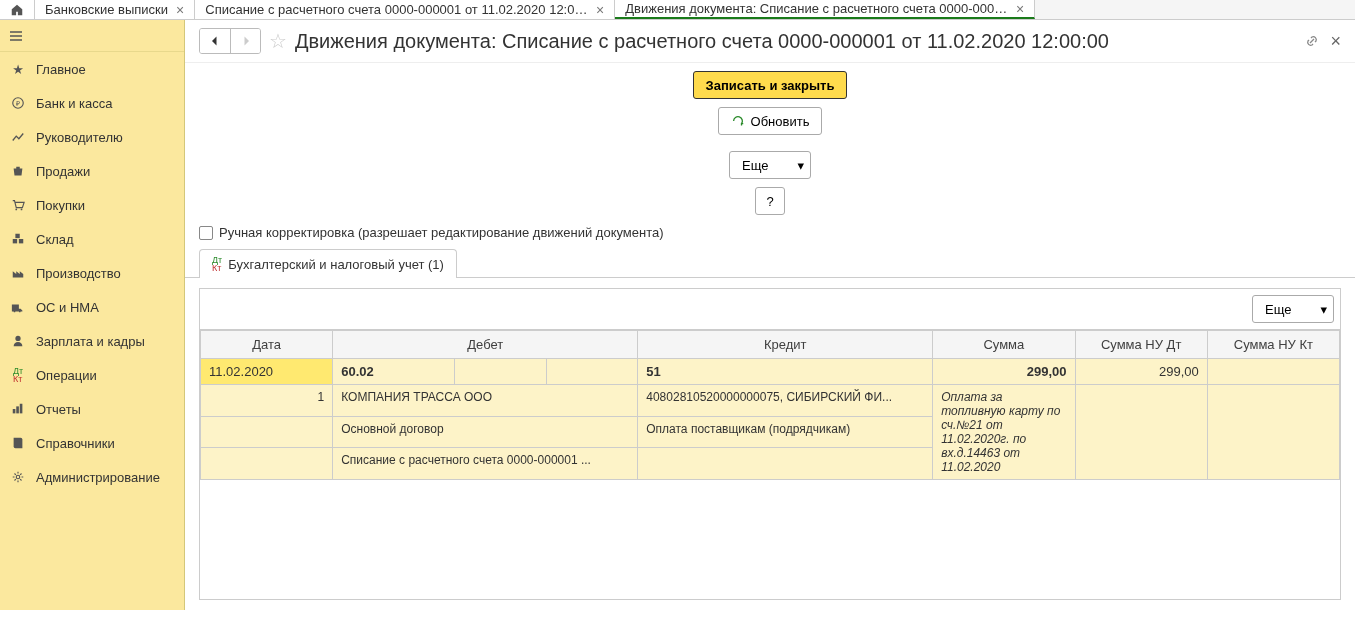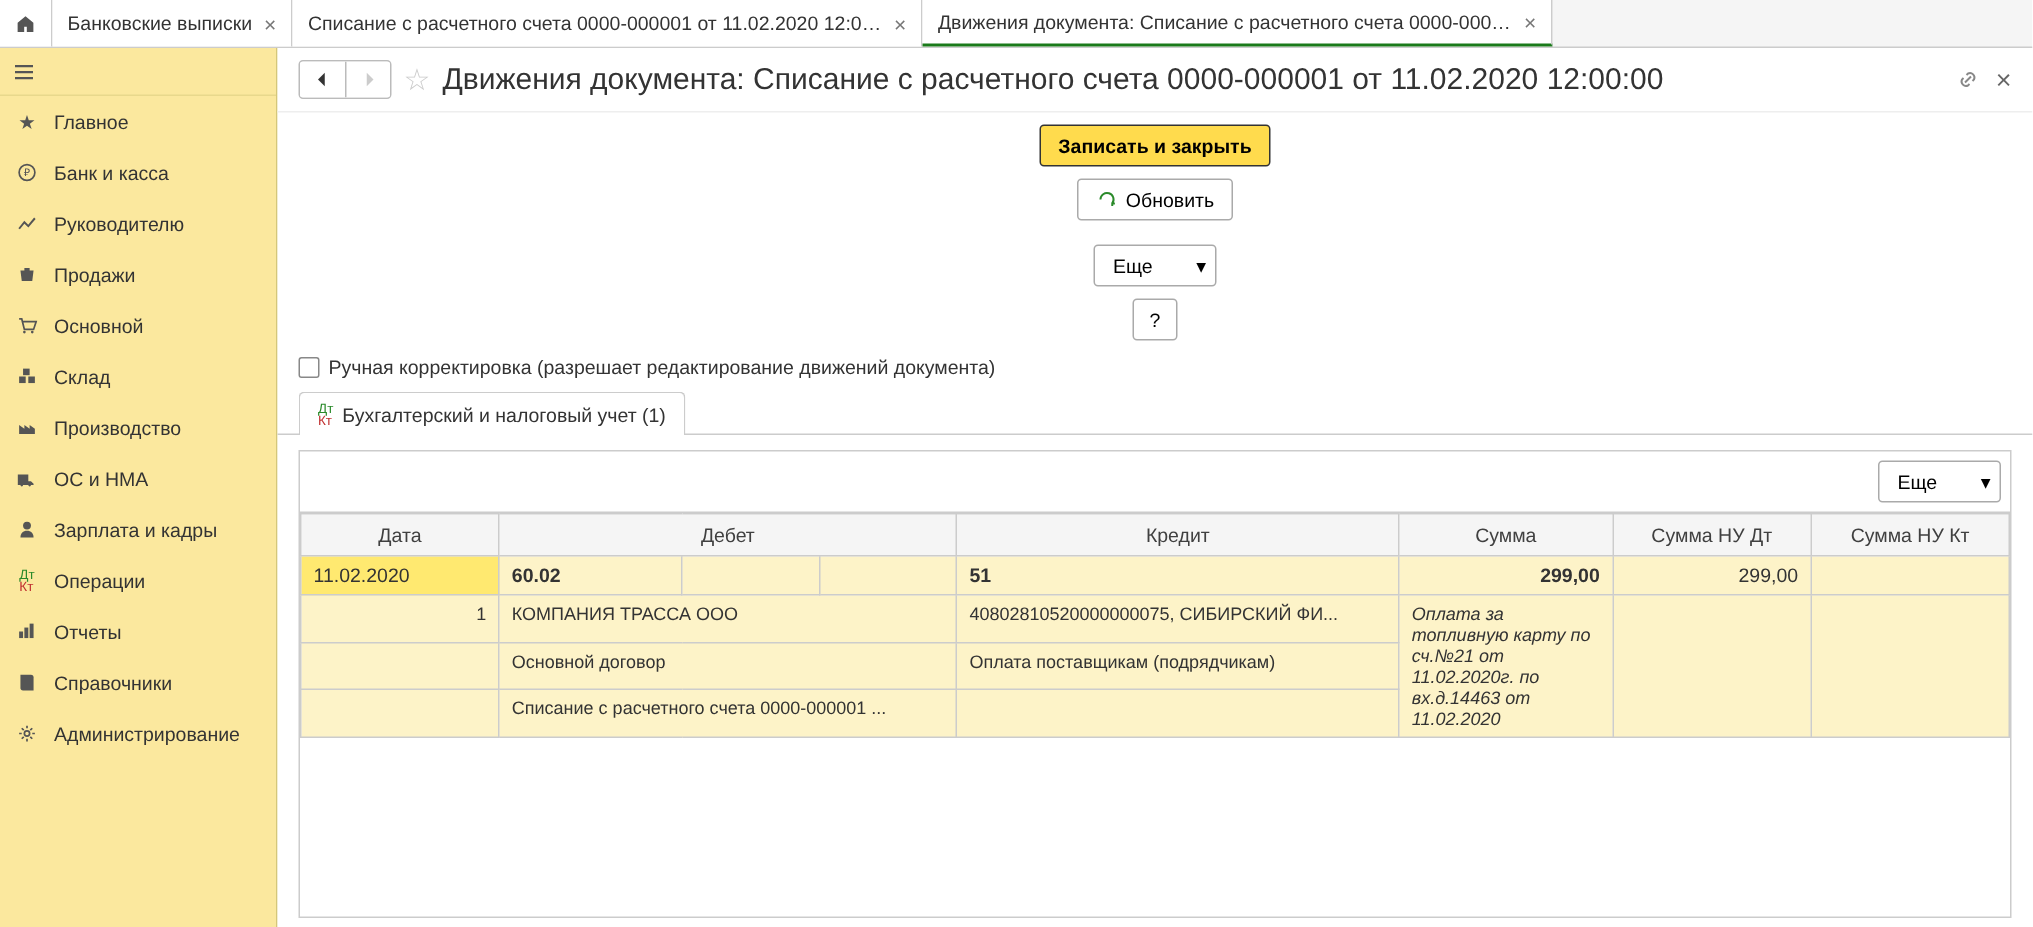--- a/index.html
+++ b/index.html
@@ -1,19 +1,19 @@
 <!DOCTYPE html>
 <html><head>
 <meta charset="utf-8">
 <style>
 * { box-sizing: border-box; margin: 0; padding: 0; }
 body { font-family: Arial, sans-serif; font-size: 13px; color: #333; background: #fff; width: 1355px; height: 618px; overflow: hidden; }
 
 
-.tabbar { display: flex; height: 32px; background: #f5f5f5; border-bottom: 1px solid #ccc; }
+.tabbar { display: flex; height: 20px; background: #f5f5f5; border-bottom: 1px solid #ccc; }
 .home-tab { width: 35px; display: flex; align-items: center; justify-content: center; border-right: 1px solid #ccc; background: #fff; }
 .tab { display: flex; align-items: center; padding: 0 10px; border-right: 1px solid #ccc; background: #fff; cursor: pointer; max-width: 420px; overflow: hidden; white-space: nowrap; }
 .tab.active { border-bottom: 2px solid #1a7a1a; background: #fff; }
 .tab-label { overflow: hidden; text-overflow: ellipsis; }
 .tab-close { margin-left: 8px; color: #777; font-size: 14px; }
 
 
 .layout { display: flex; height: calc(100% - 28px); }
 
 
@@ -141,21 +141,21 @@
         <span class="side-label">Продажи</span>
       </div>
     <div class="side-item">
         <span class="side-icon">
           <svg width="14" height="14" viewBox="0 0 16 16">
             <path fill="none" stroke="#555" stroke-width="1.3" d="M2 3h2l2 8h7l2-6H5"></path>
             <circle cx="6" cy="13" r="1" fill="#555"></circle>
             <circle cx="12" cy="13" r="1" fill="#555"></circle>
           </svg>
         </span>
-        <span class="side-label">Основной</span>
+        <span class="side-label">Покупки</span>
       </div>
     <div class="side-item">
         <span class="side-icon">
           <svg width="14" height="14" viewBox="0 0 16 16">
             <rect x="2" y="8" width="5" height="5" fill="#555"></rect>
             <rect x="9" y="8" width="5" height="5" fill="#555"></rect>
             <rect x="5" y="2" width="5" height="5" fill="#555"></rect>
           </svg>
         </span>
         <span class="side-label">Склад</span>

